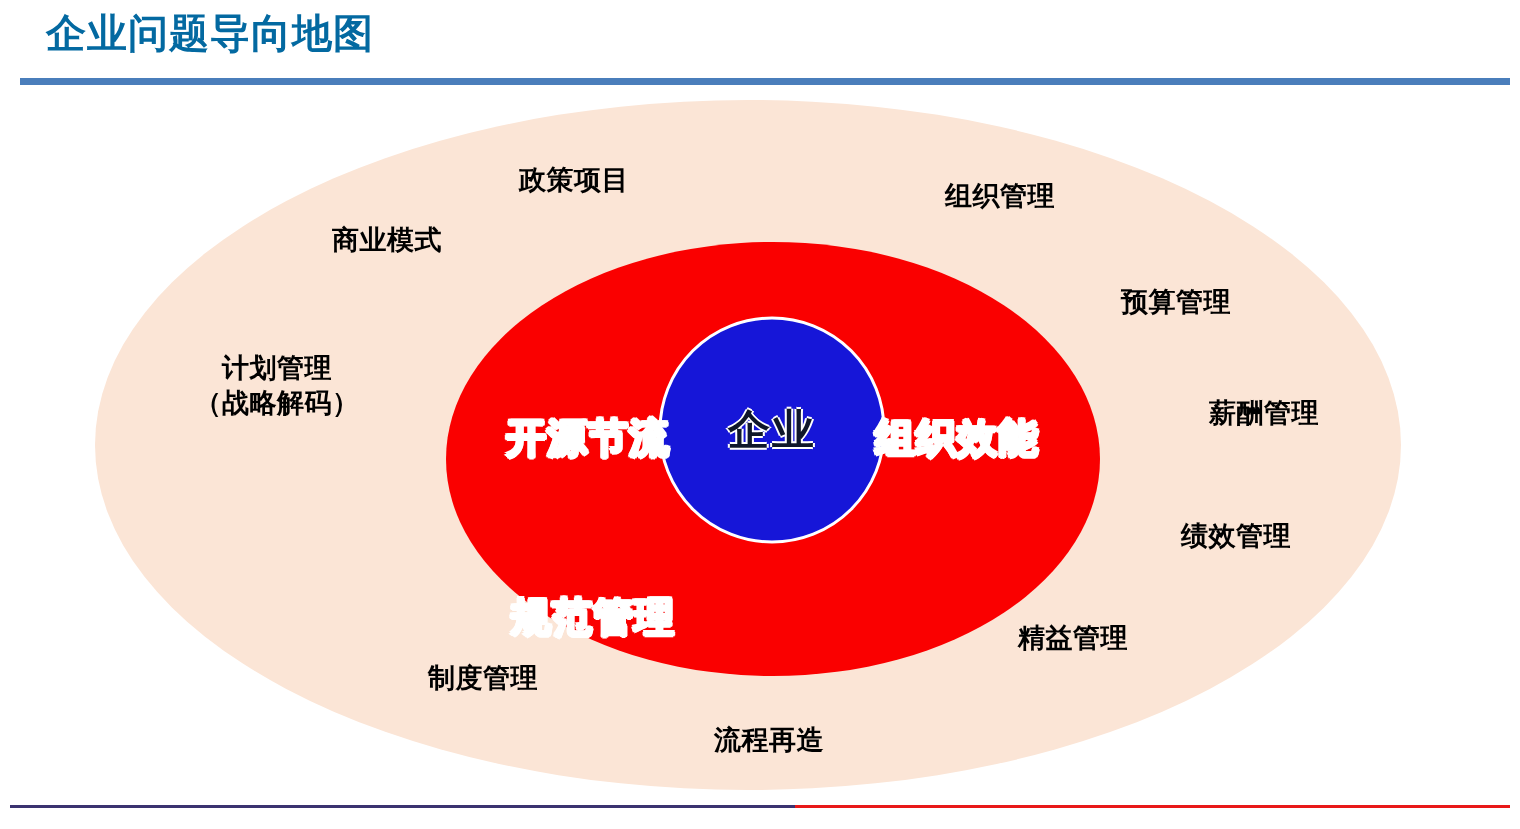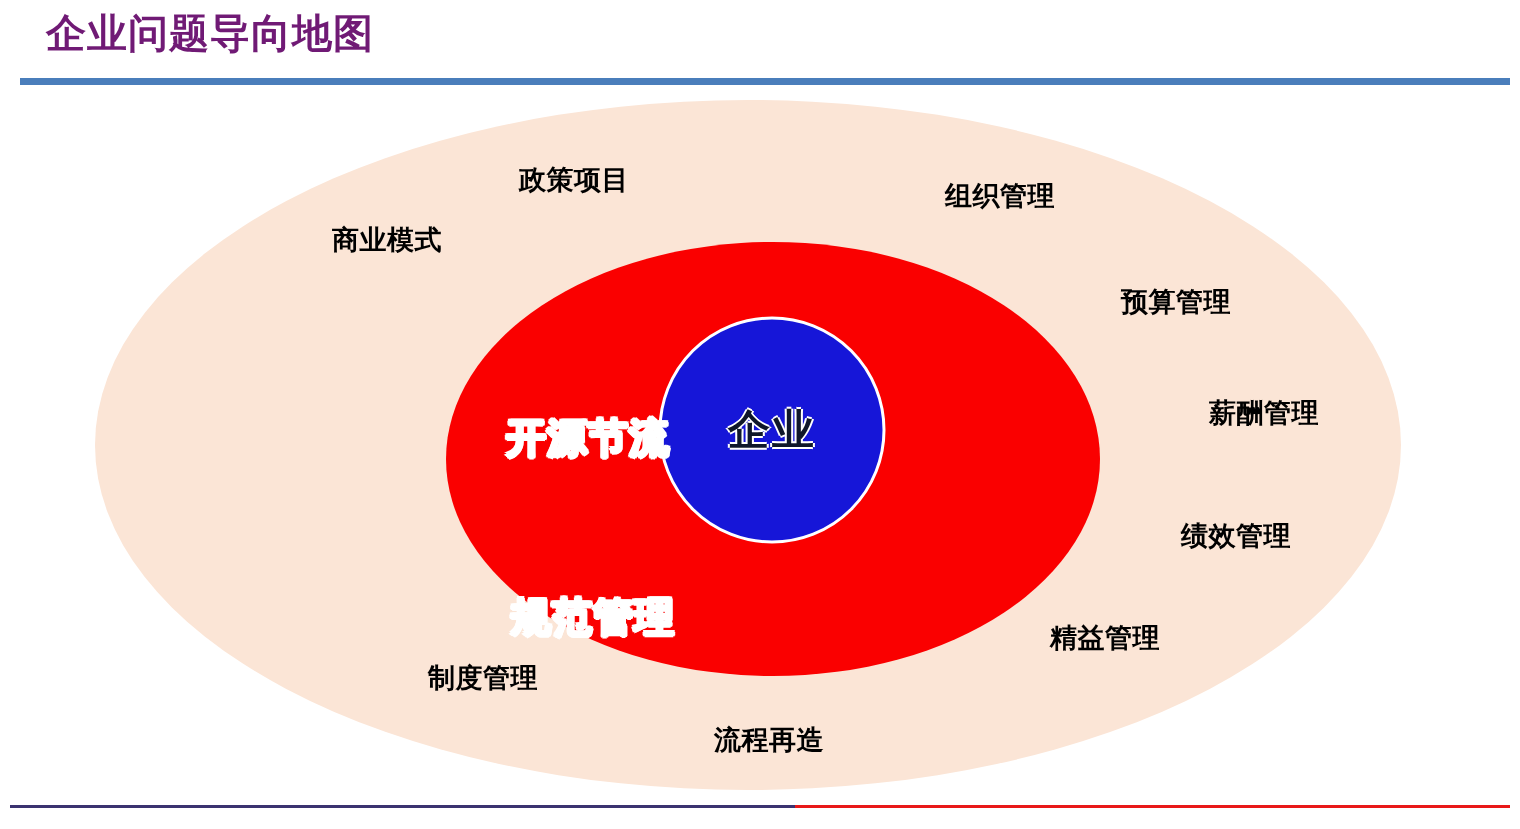--- a/index.html
+++ b/index.html
@@ -18,21 +18,21 @@
     overflow: hidden;
   }
 
   
   .title {
     position: absolute;
     left: 46px;
     top: 10px;
     font-size: 40px;
     font-weight: bold;
-    color: #701a75;
+    color: #0369a1;
     letter-spacing: 1px;
     line-height: 1.15;
     white-space: nowrap;
   }
   .title-rule {
     position: absolute;
     left: 20px;
     top: 78px;
     width: 1490px;
     height: 7px;
@@ -137,29 +137,32 @@
       <ellipse cx="773" cy="373" rx="327" ry="217" fill="#fa0000"></ellipse>
       <circle cx="772" cy="344" r="112" fill="#1616d8" stroke="#ffffff" stroke-width="3"></circle>
     </svg>
   </div>
 
   <div class="layer">
 
     <div class="lbl core-lbl" style="left:772px; top:430px;">企业</div>
 
     <div class="lbl inner-lbl" style="left:588px; top:438px;">开源节流</div>
+    <div class="lbl inner-lbl" style="left:957px; top:438px;">组织效能</div>
     <div class="lbl inner-lbl" style="left:593px; top:617px;">规范管理</div>
 
     <div class="lbl outer-lbl" style="left:574px; top:180px;">政策项目</div>
     <div class="lbl outer-lbl" style="left:1000px; top:196px;">组织管理</div>
     <div class="lbl outer-lbl" style="left:387px; top:240px;">商业模式</div>
     <div class="lbl outer-lbl" style="left:1176px; top:302px;">预算管理</div>
+    <div class="lbl outer-lbl" style="left:277px; top:386px;">计划管理
+（战略解码）</div>
     <div class="lbl outer-lbl" style="left:1264px; top:413px;">薪酬管理</div>
     <div class="lbl outer-lbl" style="left:1236px; top:536px;">绩效管理</div>
-    <div class="lbl outer-lbl" style="left:1105px; top:638px;">精益管理</div>
+    <div class="lbl outer-lbl" style="left:1073px; top:638px;">精益管理</div>
     <div class="lbl outer-lbl" style="left:483px; top:678px;">制度管理</div>
     <div class="lbl outer-lbl" style="left:769px; top:740px;">流程再造</div>
   </div>
 
   <div class="footer-rule">
     <div class="footer-rule-left"></div>
     <div class="footer-rule-right"></div>
   </div>
 
 </div>

